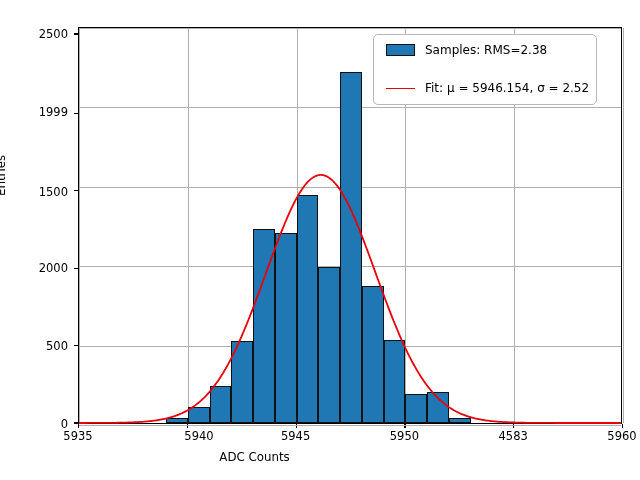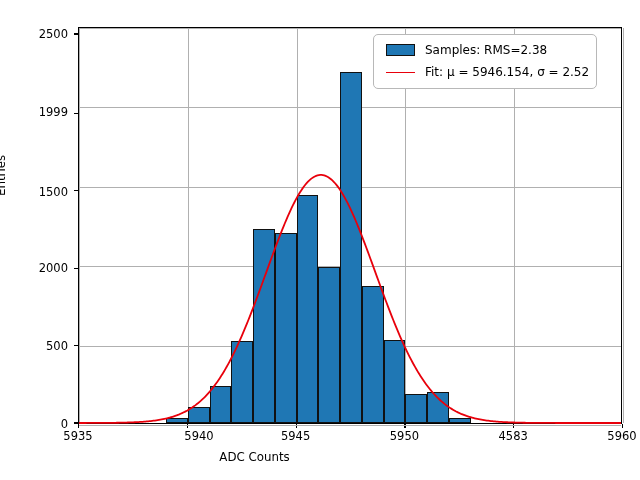--- a/index.html
+++ b/index.html
@@ -60,21 +60,21 @@
   
   #legend{
     position:absolute;left:373px;top:34px;
     background:#ffffff;border:1px solid #b8b8b8;
     border-radius:5px;
     padding:5px 7px 6px 7px;
     box-sizing:border-box;
     box-shadow:0 0 0 0 rgba(0,0,0,0);
   }
   .legend-row{display:flex;align-items:center;height:20px;}
-  .legend-row + .legend-row{margin-top:2px;justify-content:space-between;}
+  .legend-row + .legend-row{margin-top:18px;justify-content:space-between;}
   .swatch-wrap{width:38px;height:18px;display:flex;align-items:center;justify-content:center;}
   .swatch-patch{width:29px;height:12px;background:#1f77b4;border:1.1px solid #111;box-sizing:border-box;}
   .swatch-line{width:29px;height:0;border-top:1.6px solid #e8000b;}
   .legend-label{font-size:12px;color:#000;margin-left:6px;white-space:nowrap;}
 </style>
 </head>
 <body>
 
 <div id="figure">
 

